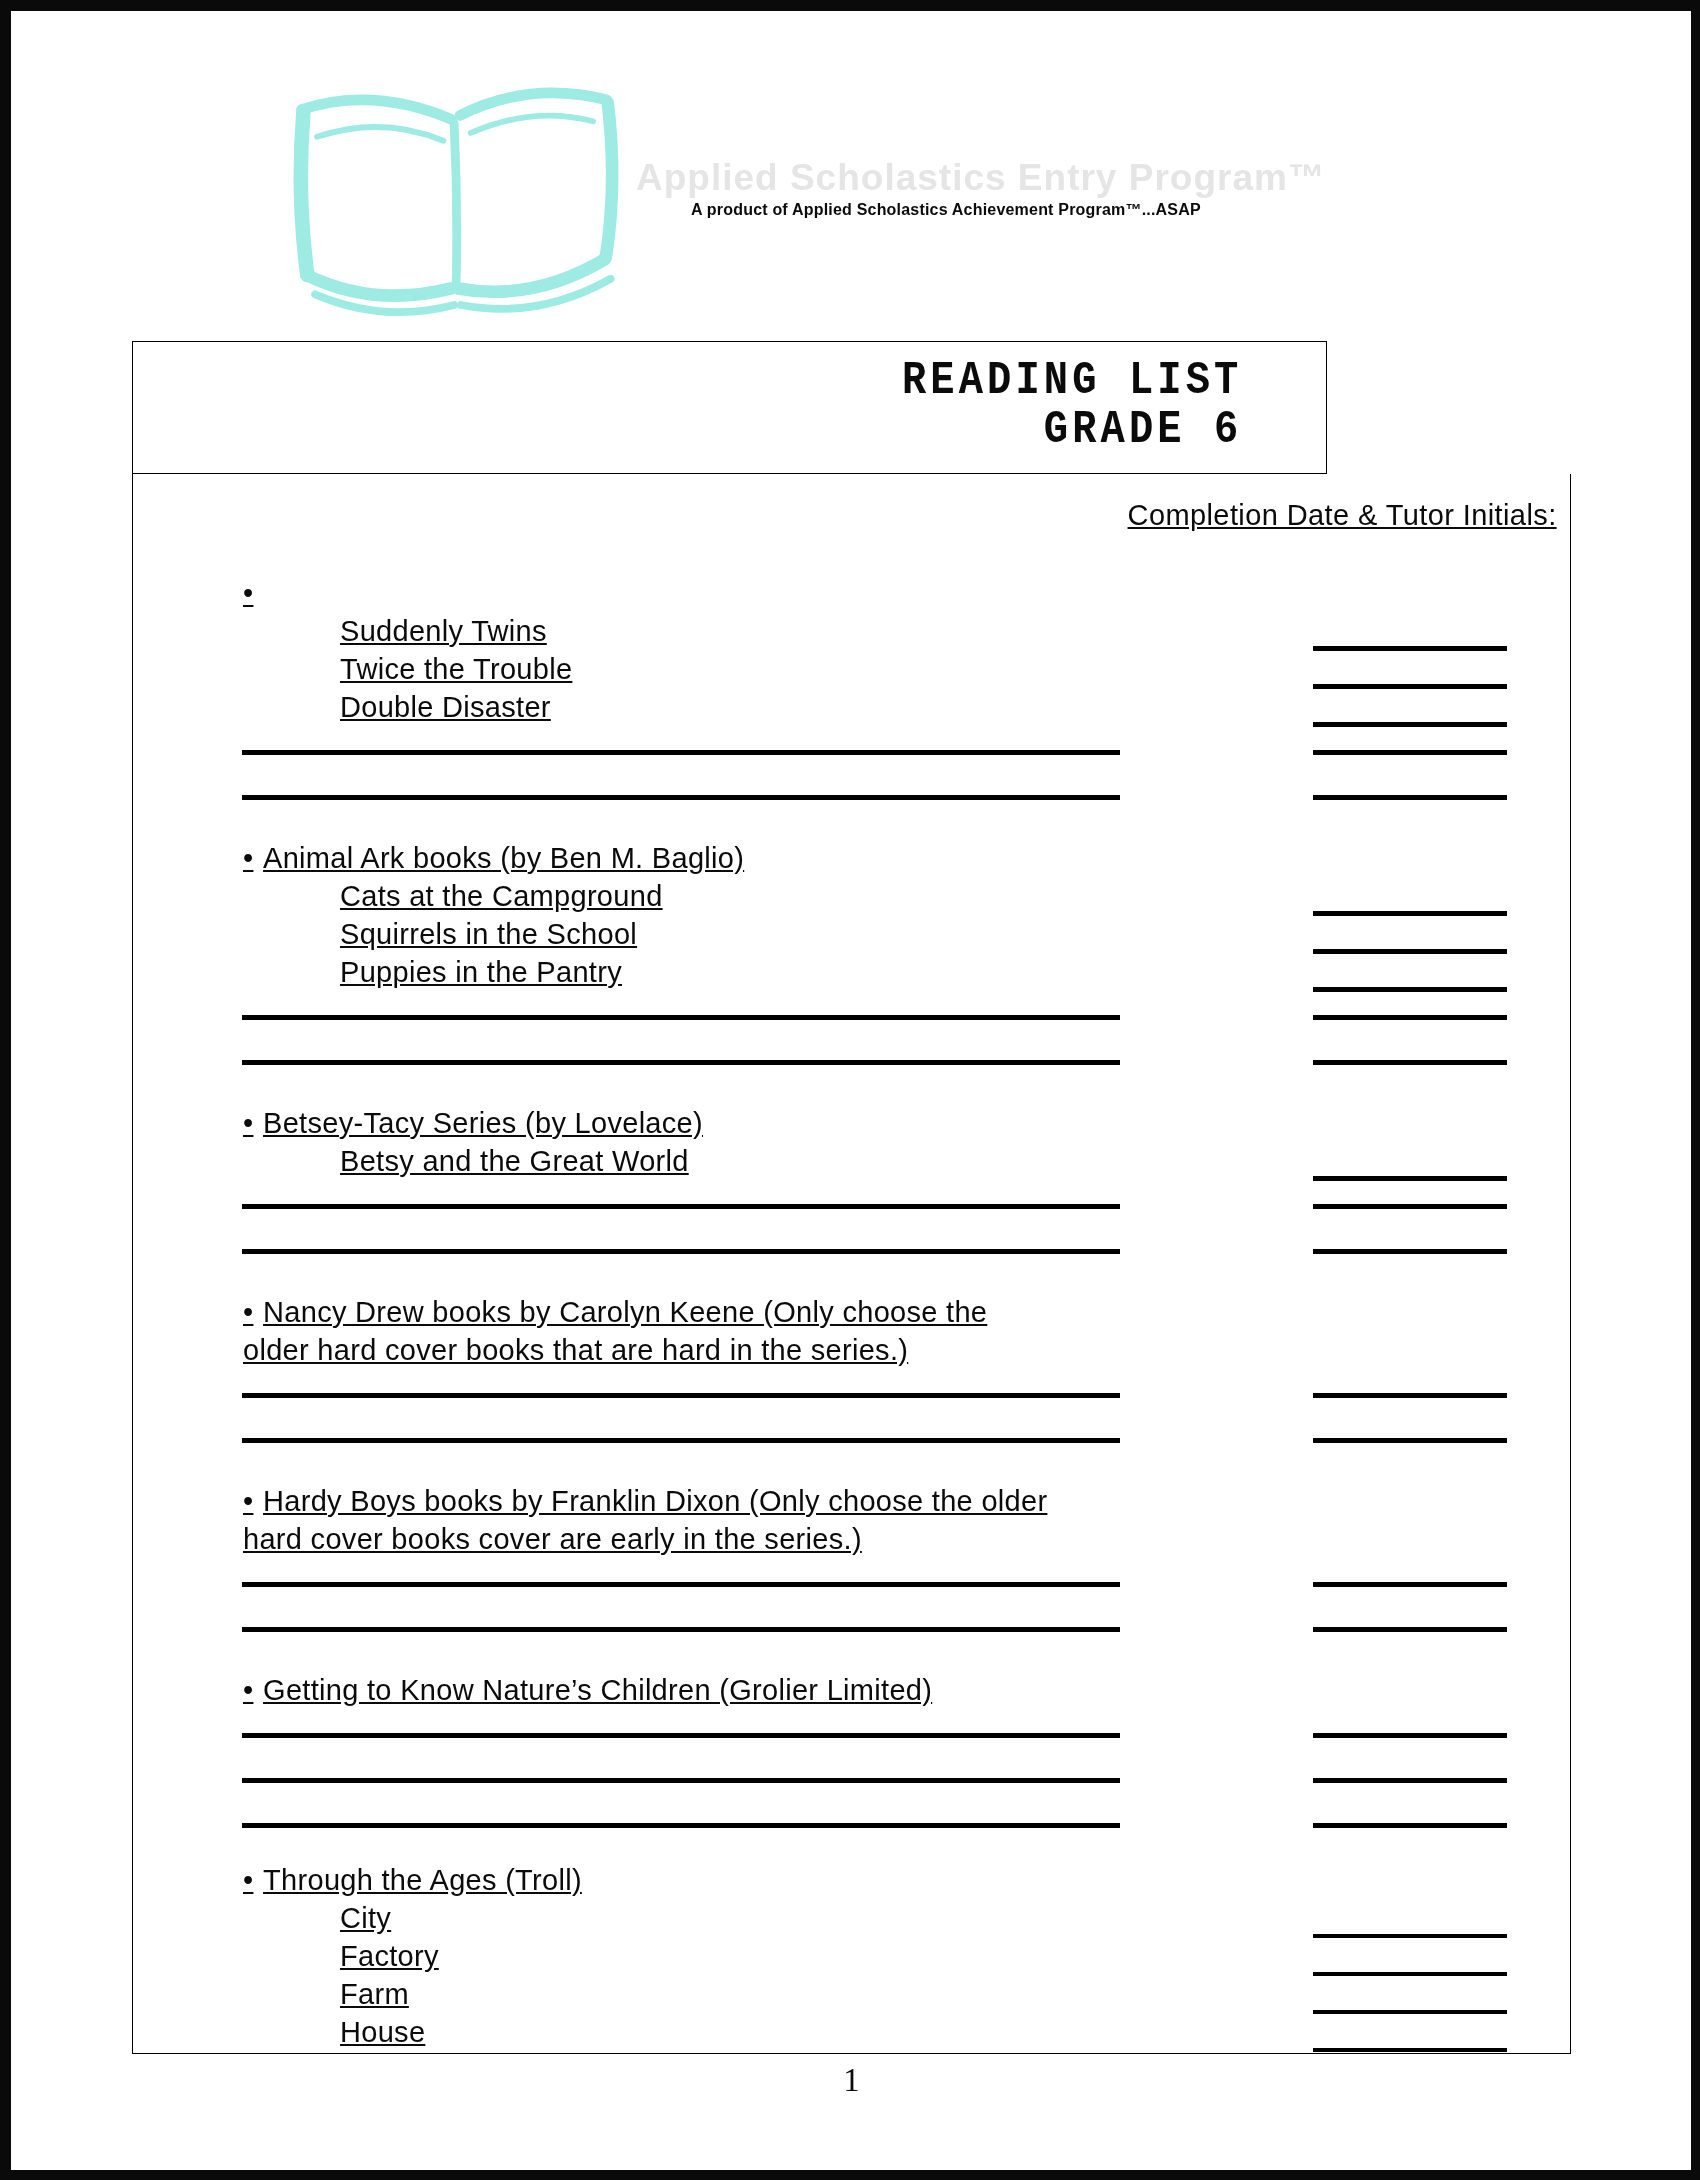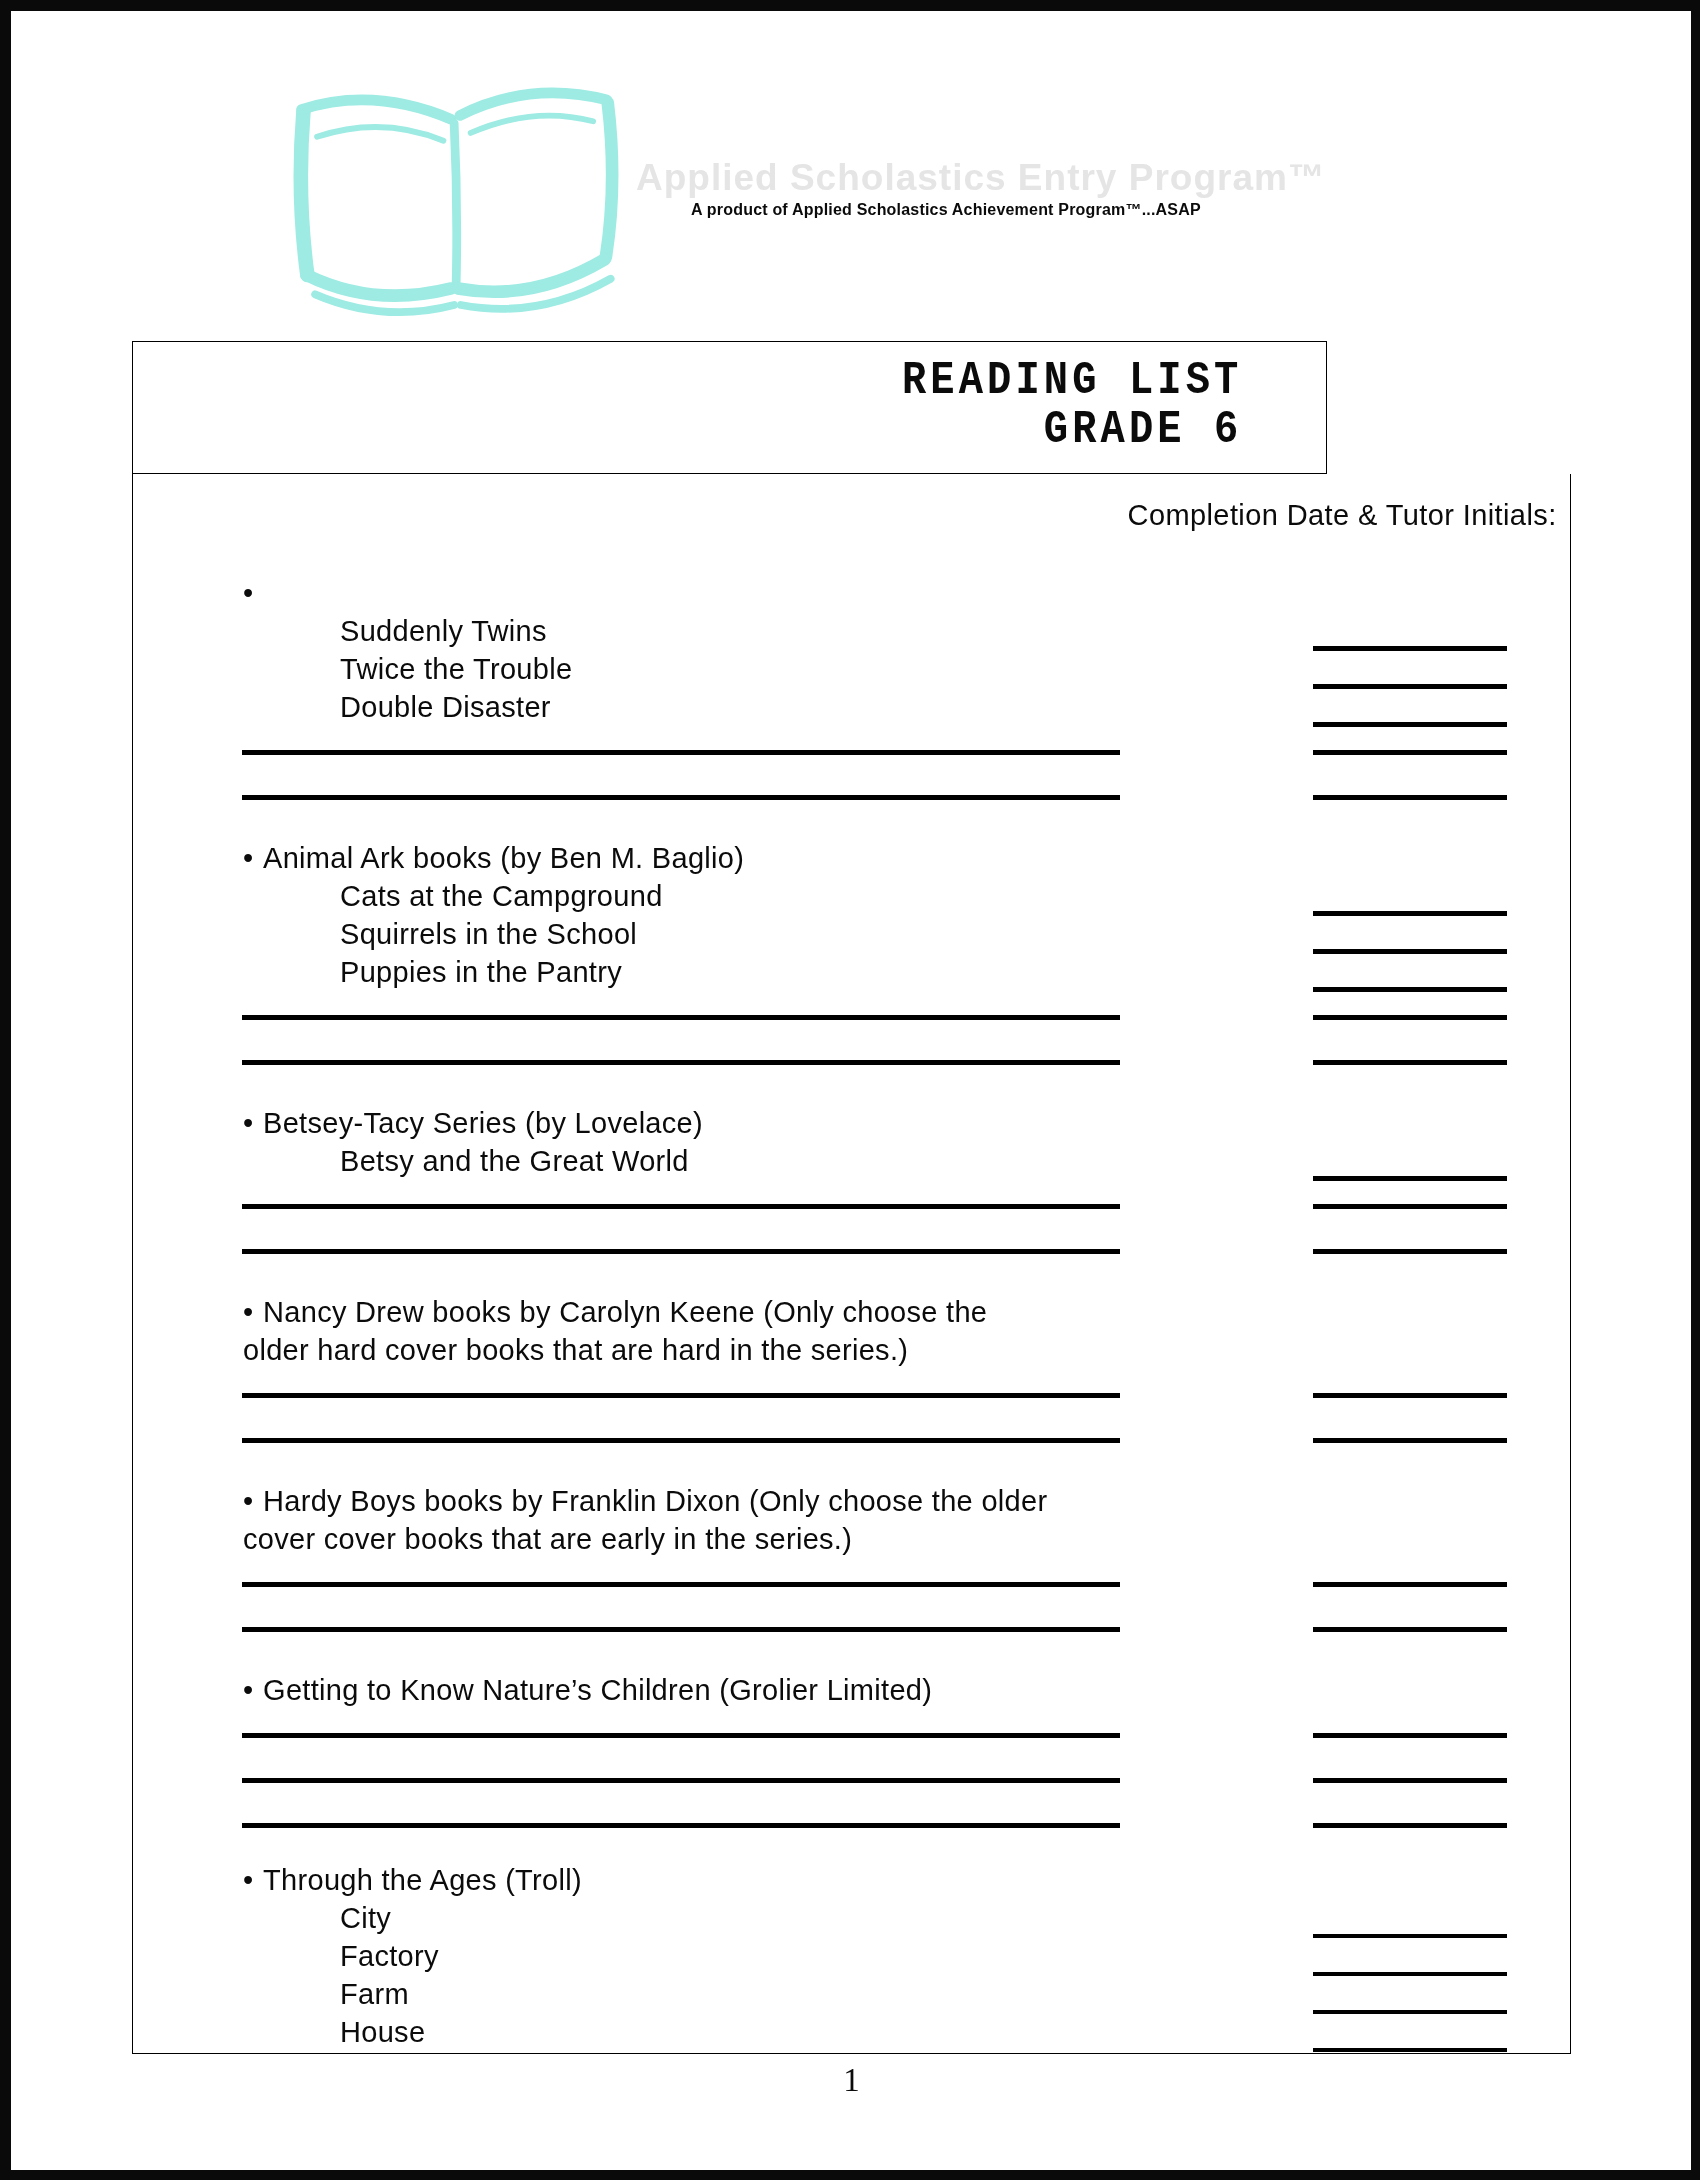--- a/index.html
+++ b/index.html
@@ -32,21 +32,21 @@
   }
   .title-inner {
     padding-top:14.4px; font-weight:bold; font-size:47px; line-height:49px;
     letter-spacing:4.8px; transform:scaleX(0.86); transform-origin:center top;
     white-space:nowrap;
   }
   
   .content-box {
     position:absolute; left:132px; top:474px; width:1439px; height:1580px;
     box-sizing:border-box; border:1.9px solid #000; border-top:none;
-    font-size:29px; letter-spacing:0.3px; overflow:hidden;
+    font-size:29px; letter-spacing:0.3px; overflow:hidden;text-decoration:underline;
   }
   .completion {
     height:37px; margin-top:23px; padding-right:13.4px;
     display:flex; align-items:center; justify-content:flex-end;
     letter-spacing:0.4px;
   }
   .section { margin-top:23px; }
   .section.first { margin-top:40px; }
   .section:last-child { margin-top:17.3px; }
   .row { position:relative; height:38px; display:flex; align-items:center; }
@@ -186,21 +186,21 @@
           <div class="lline"></div>
           <div class="rline"></div>
         </div>
       </div>
       <div class="section">
         <div class="row heading">
           <span class="bullet">•</span>
           <span>Hardy Boys books by Franklin Dixon (Only choose the older</span>
         </div>
         <div class="row heading">
-          <span>cover cover books that are early in the series.)</span>
+          <span>hard cover books cover are early in the series.)</span>
         </div>
         <div class="llrow">
           <div class="lline"></div>
           <div class="rline"></div>
         </div>
         <div class="llrow">
           <div class="lline"></div>
           <div class="rline"></div>
         </div>
       </div>

